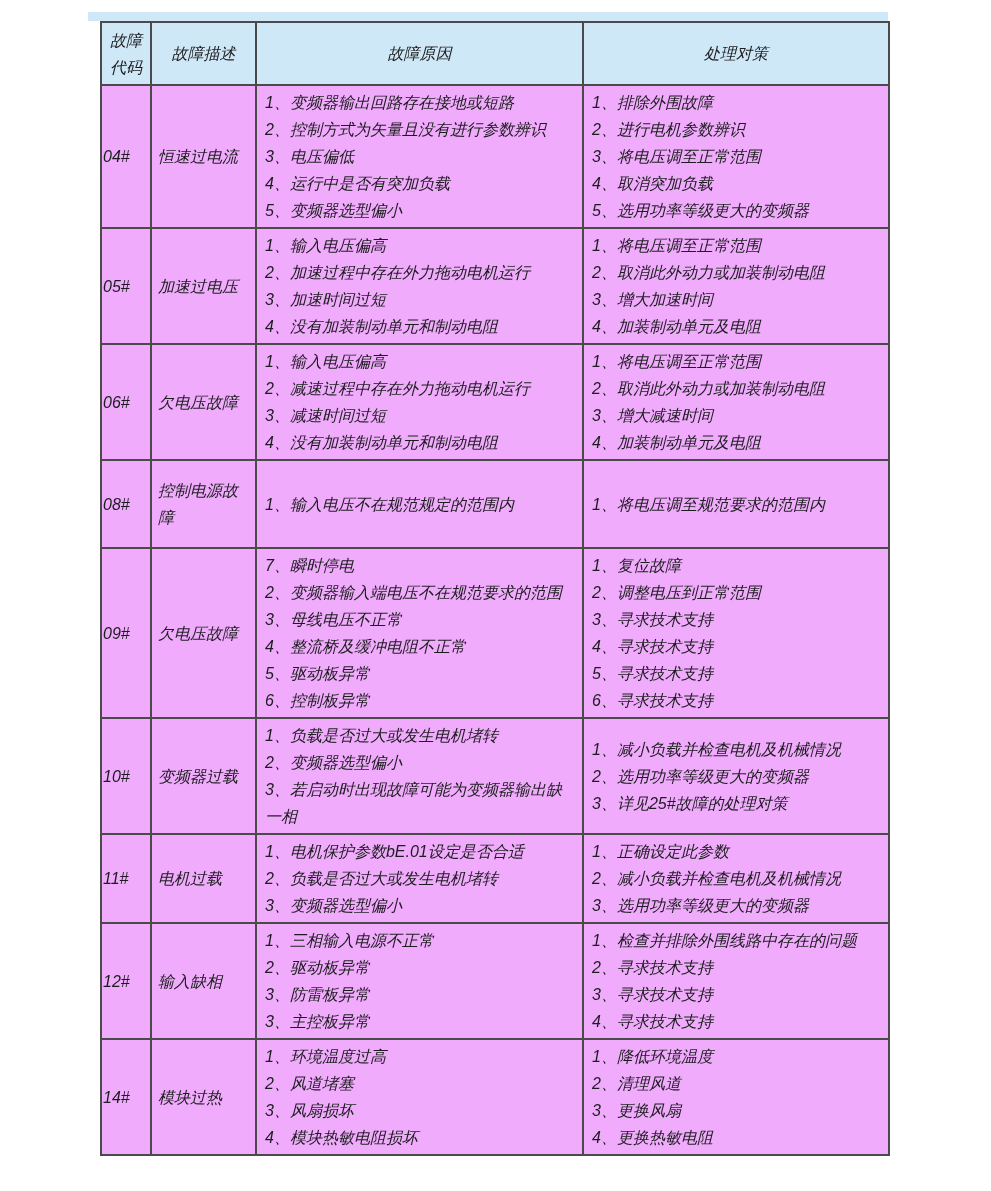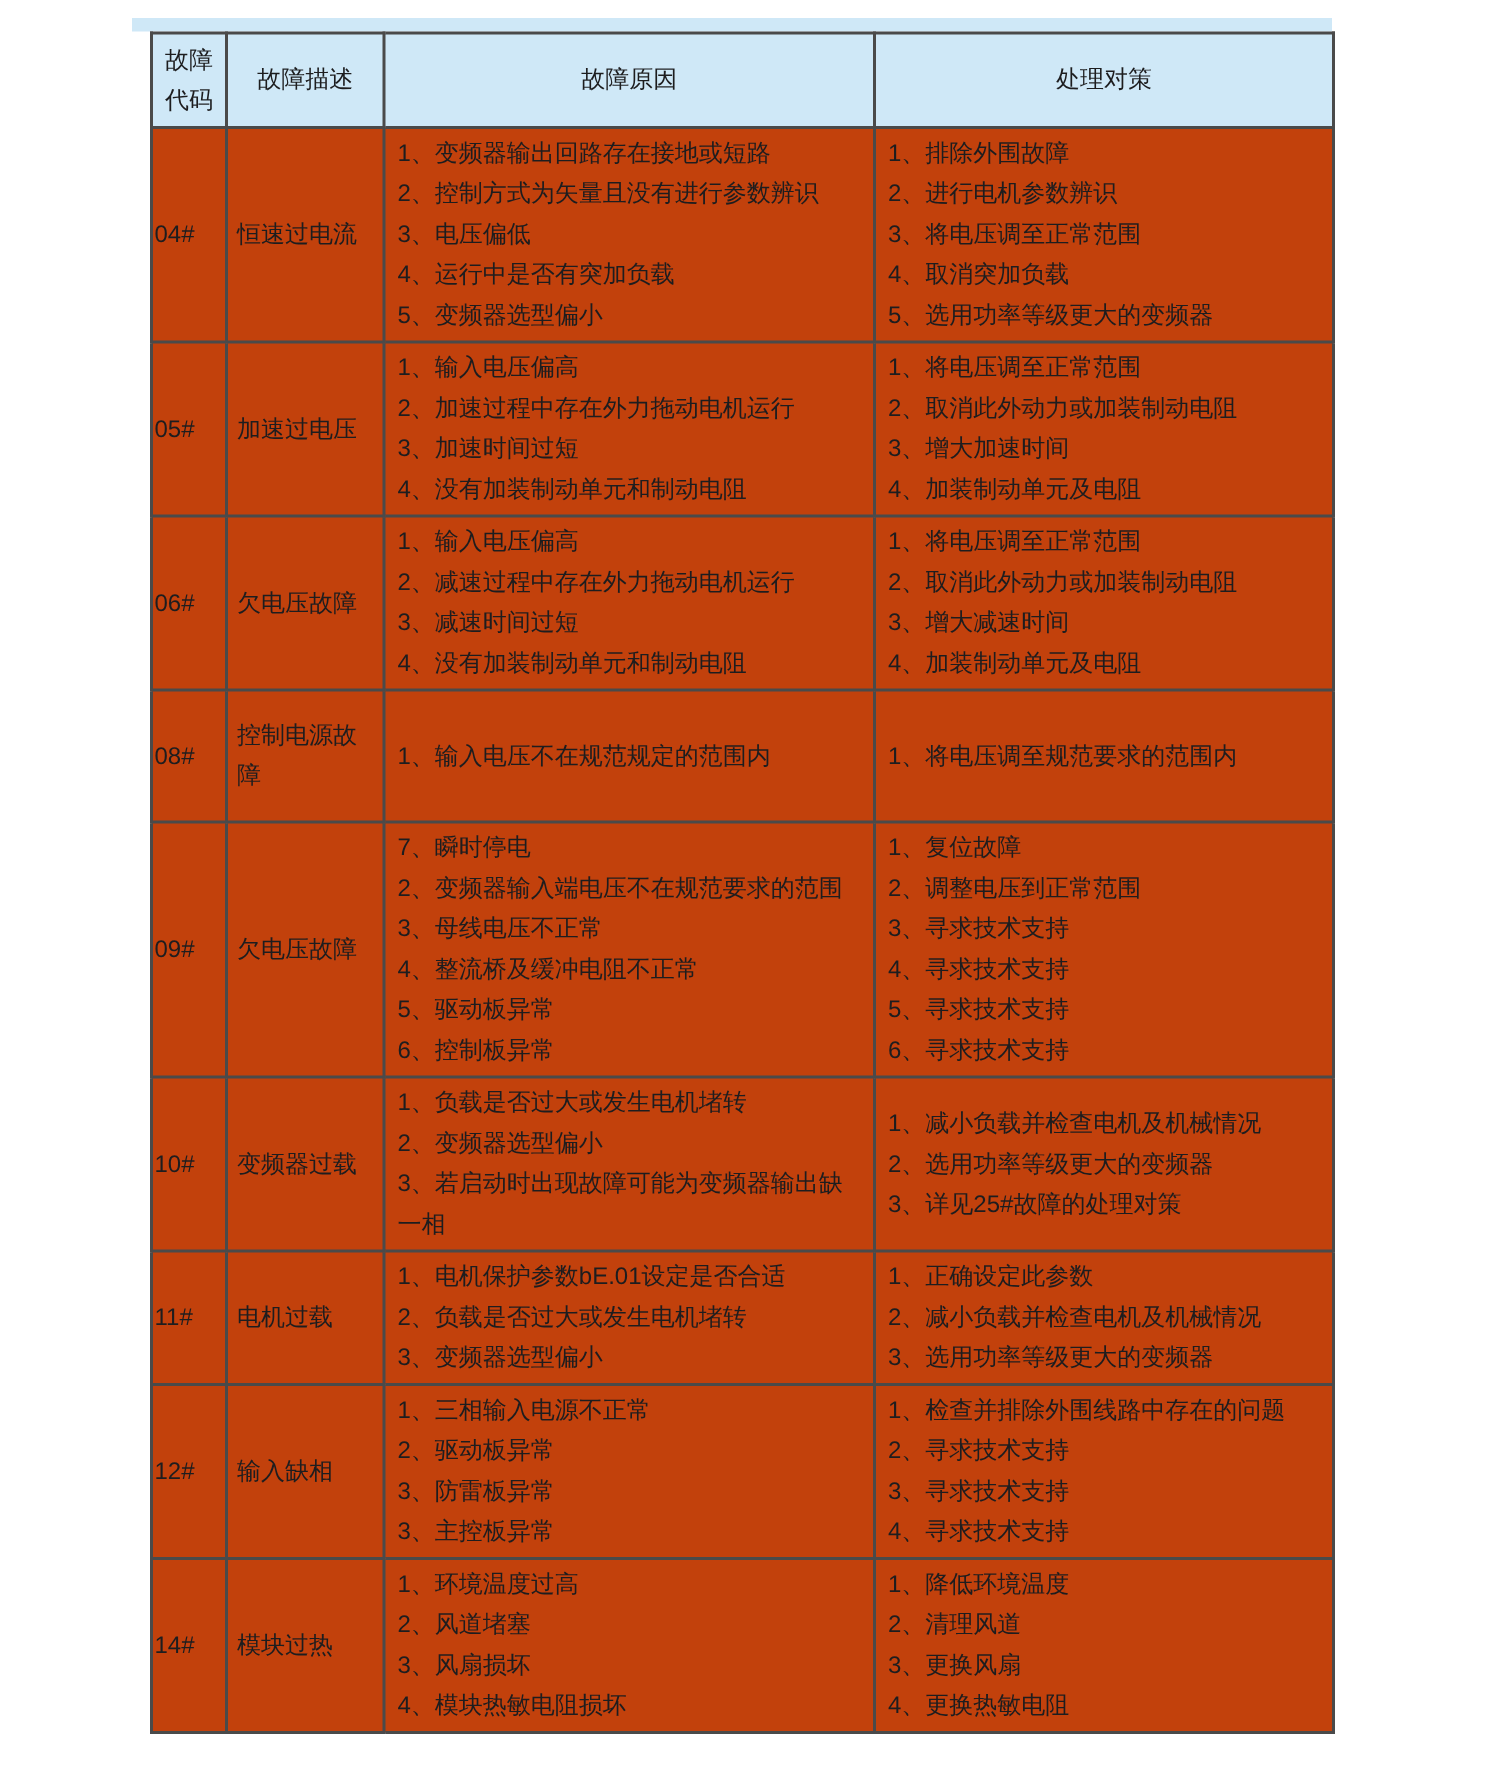--- a/index.html
+++ b/index.html
@@ -16,36 +16,37 @@
     left: 88px; top: 12px;
     width: 800px; height: 9px;
     background: var(--header-bg, #cfe8f7);
   }
   table.fault-table {
     position: absolute;
     left: 100px; top: 21px;
     width: 788px;
     border-collapse: collapse;
     table-layout: fixed;
+    font-style: italic;
   }
   .fault-table th, .fault-table td {
     border: 2px solid var(--border-color, #4a4a4a);
     font-size: 16px;
     line-height: 27px;
     vertical-align: middle;
     word-break: break-all;
   }
   .fault-table th {
     background: var(--header-bg, #cfe8f7);
     font-weight: normal;
     height: 63px;
     text-align: center;
     padding: 2px 6px;
   }
-  .fault-table td { padding: 3px 8px; background: #c2410c; margin-left: 38px; }
+  .fault-table td { padding: 3px 8px; background: #f0abfc; margin-left: 38px; }
   .fault-table td.code-cell { text-align: left; padding: 3px 1px; }
   .fault-table td.desc-cell { padding: 16px 6px; }
   .list-item { text-align: left; }
   col.c0 { width: 50px; }
   col.c1 { width: 105px; }
   col.c2 { width: 327px; }
   col.c3 { width: 306px; }
 </style>
 </head>
 <body style="--header-bg: #cfe8f7; --border-color: #4a4a4a; --text-color: #1d1d1f;">

